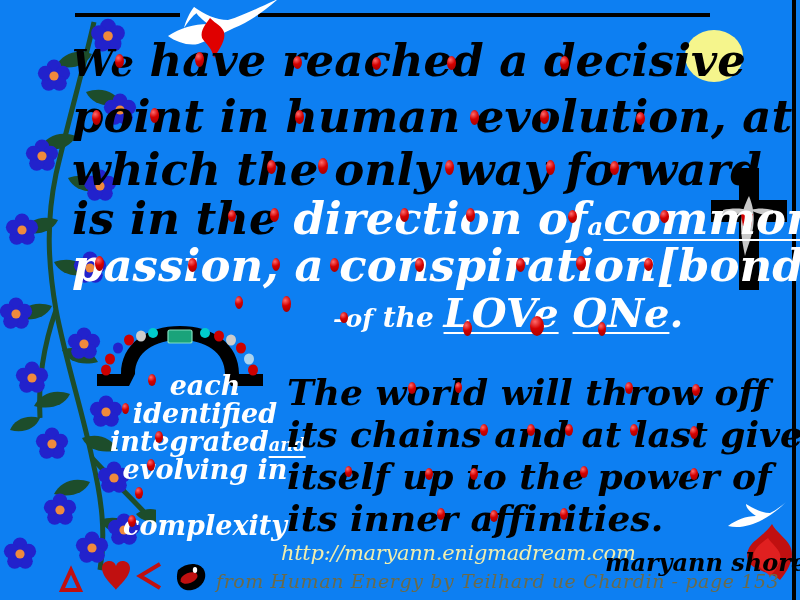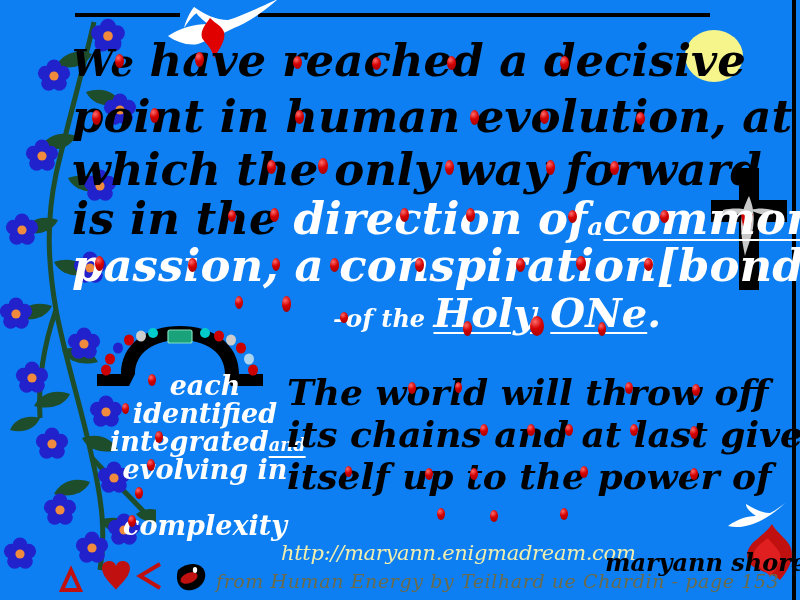--- a/index.html
+++ b/index.html
@@ -423,21 +423,21 @@
   <div class="q-line q4">
     <span class="blk">is in the </span><span class="wht">direction of</span><span class="wht small-cap">a</span><span class="wht u">common</span>
   </div>
 
   <div class="q-line q5">
     <span class="wht">passion, a conspiration</span><span class="wht">[bonded</span>
   </div>
 
 
   <div class="q-lastline">
-    <span style="font-size:25px;" class="wht">–of</span><span style="font-size:24px;" class="wht"> the </span><span style="font-size:40px;" class="wht u">Holy</span><span style="font-size:40px;" class="wht"> </span><span style="font-size:40px;" class="wht u">ONe</span><span style="font-size:40px;" class="wht">.</span>
+    <span style="font-size:25px;" class="wht">–of</span><span style="font-size:28px;" class="wht"> the </span><span style="font-size:40px;" class="wht u">LOVe</span><span style="font-size:40px;" class="wht"> </span><span style="font-size:40px;" class="wht u">ONe</span><span style="font-size:40px;" class="wht">.</span>
   </div>
 
   <div class="jewel" style="left:115px;top:54px;width:9px;height:14px;"></div>
   <div class="jewel" style="left:195px;top:52px;width:9px;height:15px;"></div>
   <div class="jewel" style="left:293px;top:56px;width:9px;height:13px;"></div>
   <div class="jewel" style="left:372px;top:57px;width:9px;height:13px;"></div>
   <div class="jewel" style="left:447px;top:56px;width:9px;height:14px;"></div>
   <div class="jewel" style="left:560px;top:56px;width:9px;height:14px;"></div>
   <div class="jewel" style="left:92px;top:110px;width:9px;height:15px;"></div>
   <div class="jewel" style="left:150px;top:108px;width:9px;height:15px;"></div>
@@ -482,20 +482,21 @@
   <div class="jewel" style="left:148px;top:374px;width:8px;height:12px;"></div>
   <div class="jewel" style="left:122px;top:403px;width:7px;height:11px;"></div>
   <div class="jewel" style="left:155px;top:431px;width:8px;height:12px;"></div>
   <div class="jewel" style="left:147px;top:459px;width:8px;height:12px;"></div>
   <div class="jewel" style="left:135px;top:487px;width:8px;height:12px;"></div>
   <div class="jewel" style="left:128px;top:515px;width:8px;height:12px;"></div>
 
   <div class="blk-right br1">The world will throw off</div>
   <div class="blk-right br2">its chains and at last give</div>
   <div class="blk-right br3">itself up to the power of</div>
+  <div class="blk-right br4">its inner affinities.</div>
 
   <div class="jewel" style="left:408px;top:382px;width:8px;height:12px;"></div>
   <div class="jewel" style="left:455px;top:382px;width:7px;height:11px;"></div>
   <div class="jewel" style="left:625px;top:382px;width:8px;height:12px;"></div>
   <div class="jewel" style="left:692px;top:384px;width:8px;height:12px;"></div>
   <div class="jewel" style="left:480px;top:424px;width:8px;height:12px;"></div>
   <div class="jewel" style="left:527px;top:424px;width:8px;height:12px;"></div>
   <div class="jewel" style="left:565px;top:424px;width:8px;height:12px;"></div>
   <div class="jewel" style="left:630px;top:424px;width:8px;height:12px;"></div>
   <div class="jewel" style="left:690px;top:426px;width:8px;height:13px;"></div>

